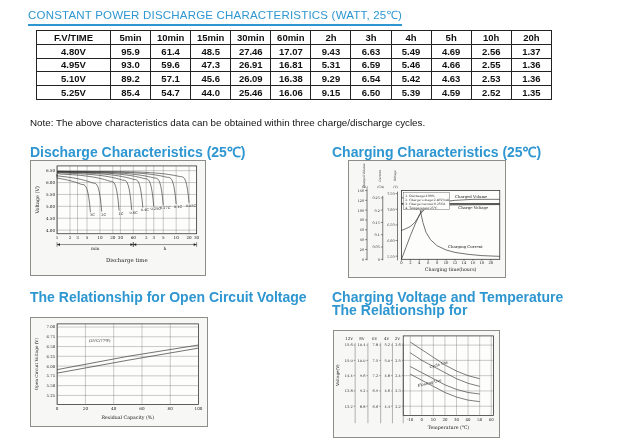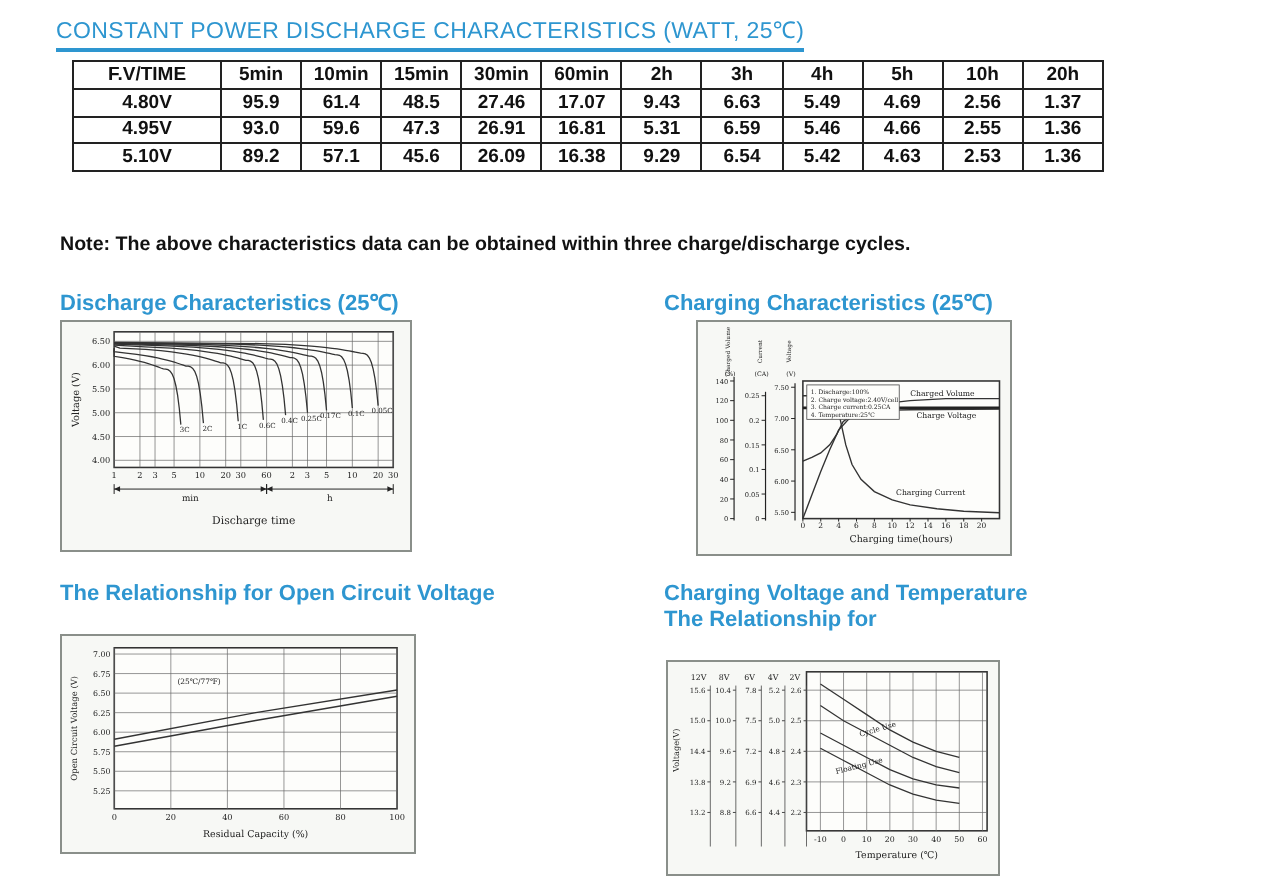--- a/index.html
+++ b/index.html
@@ -4,22 +4,22 @@
 <style>
   *{margin:0;padding:0;box-sizing:border-box}
   html,body{width:640px;height:440px;overflow:hidden}
   body{background:#fff;font-family:"Liberation Sans",sans-serif;position:relative;color:#111}
   .page-title{position:absolute;left:28px;top:7px;font-size:11.5px;font-weight:400;color:#2e96d0;
     border-bottom:2px solid #2e96d0;padding-bottom:2px;letter-spacing:.2px;display:inline-block}
   table.power{position:absolute;left:36px;top:30px;width:516px;border-collapse:collapse;table-layout:fixed}
   table.power th,table.power td{border:1px solid #222;font-size:9.5px;font-weight:700;text-align:center;
     height:13.8px;padding:0;font-family:"Liberation Sans",sans-serif}
   table.power th:first-child{width:74px}
-  .note{position:absolute;left:30px;top:117px;font-size:9.8px;font-weight:700}
-  .sec-title{position:absolute;color:#2e96d0;font-size:11px;font-weight:700;line-height:12.5px}
+  .note{position:absolute;left:30px;top:117px;font-size:9.8px;font-weight:400}
+  .sec-title{position:absolute;color:#2e96d0;font-size:14px;font-weight:700;line-height:12.5px}
   .card{position:absolute;border:1px solid #8a8f8a;background:#f7f8f5}
   .card svg{display:block;width:100%;height:100%}
   svg text{font-family:"DejaVu Serif",serif;fill:#222}
 </style>
 </head>
 <body>
 
 <div class="page-title">CONSTANT POWER DISCHARGE CHARACTERISTICS (WATT, 25℃)</div>
 
 <table class="power">
@@ -74,20 +74,34 @@
         <td>57.1</td>
         <td>45.6</td>
         <td>26.09</td>
         <td>16.38</td>
         <td>9.29</td>
         <td>6.54</td>
         <td>5.42</td>
         <td>4.63</td>
         <td>2.53</td>
         <td>1.36</td>
+      </tr>
+      <tr>
+        <td>5.25V</td>
+        <td>85.4</td>
+        <td>54.7</td>
+        <td>44.0</td>
+        <td>25.46</td>
+        <td>16.06</td>
+        <td>9.15</td>
+        <td>6.50</td>
+        <td>5.39</td>
+        <td>4.59</td>
+        <td>2.52</td>
+        <td>1.35</td>
       </tr>
     </tbody>
   </table>
 
 <div class="note">Note: The above characteristics data can be obtained within three charge/discharge cycles.</div>
 
 <div class="sec-title" style="left:30px;top:146px">Discharge Characteristics (25℃)</div>
 <div class="card" style="left:30px;top:160px;width:176px;height:116px">
   <svg viewBox="0 0 176 116">
       <rect x="26" y="5" width="142" height="69" fill="#fdfdfb" stroke="#333" stroke-width="0.8"></rect>

